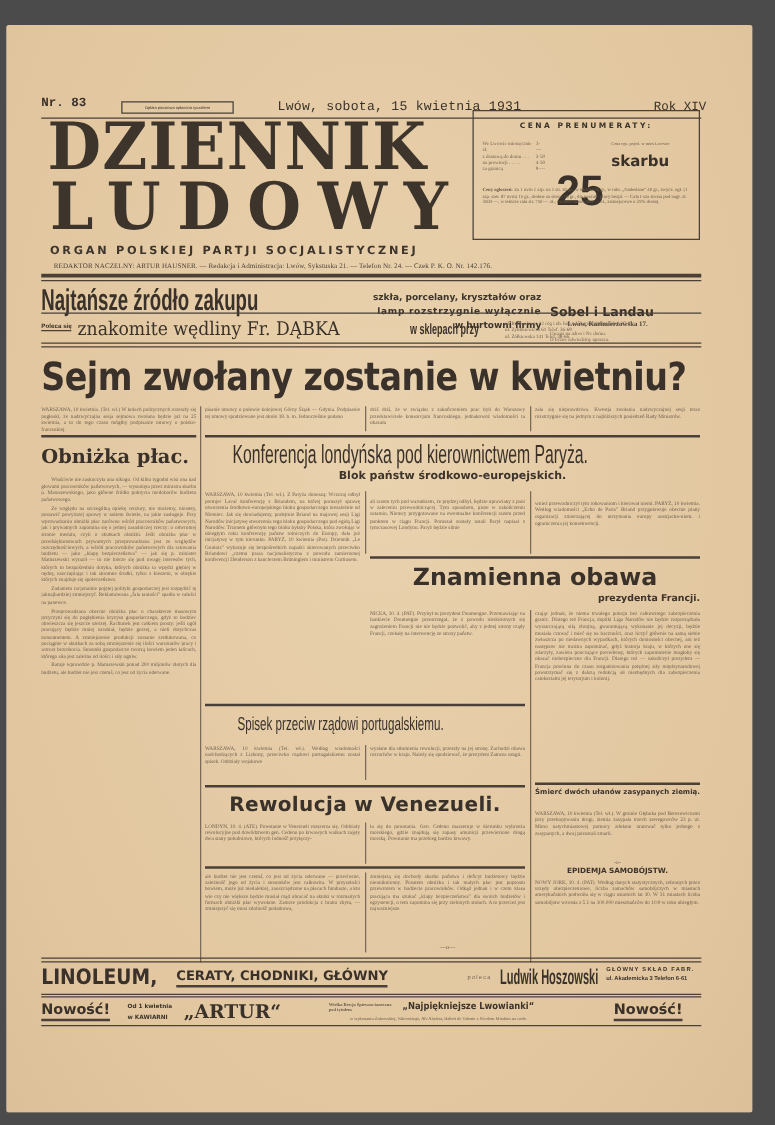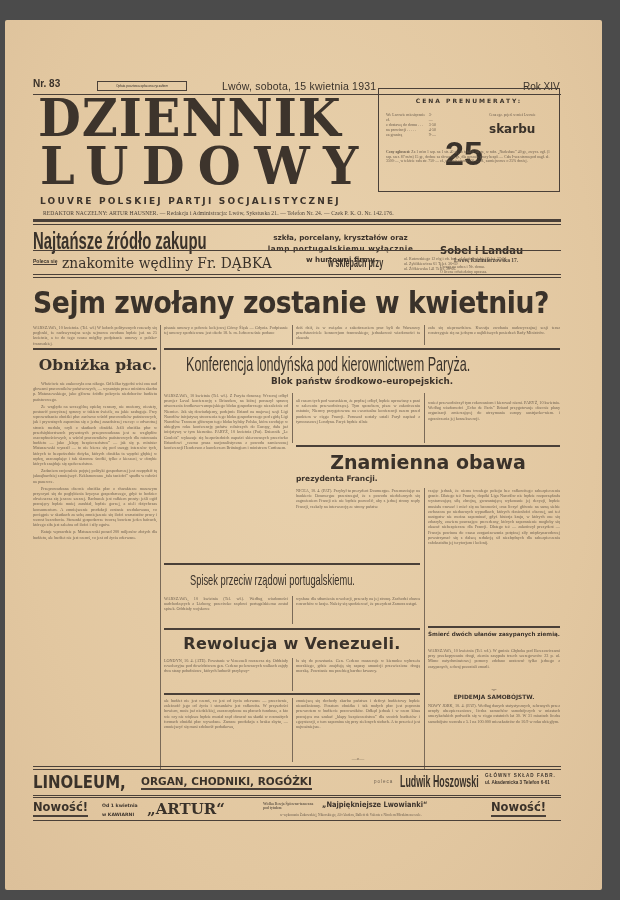--- a/index.html
+++ b/index.html
@@ -1,41 +1,41 @@
 <!DOCTYPE html>
 <html><head>
 <meta charset="utf-8">
 <style>
   html,body{margin:0;padding:0;}
   body{width:620px;height:900px;background:#4b4b4b;position:relative;overflow:hidden;font-family:"Liberation Serif",serif;color:#3a322a;}
   .paper{position:absolute;left:5px;top:20px;width:597px;height:870px;background:#e6cca7;
     background-image:radial-gradient(ellipse at 50% 40%,#e9d2ae 0%,#e2c7a0 70%,#dcc09a 100%);border-radius:2px;}
   .abs{position:absolute;}
   .rule{position:absolute;background:#4a4038;}
-  .topline{font-family:Liberation Sans, sans-serif;font-size:10px;color:#3a322a;}
+  .topline{font-family:Liberation Mono, monospace;font-size:10px;color:#3a322a;}
   .tiny{font-size:4px;line-height:5px;color:#6a5c4c;}
   .col{position:absolute;font-size:4.2px;line-height:5.2px;color:#6d5f4f;text-align:justify;overflow:hidden;}
   .col p{margin:0 0 2px 0;text-indent:8px;}
   .vr{position:absolute;width:1px;background:#7a6a58;}
   .cond{font-family:"Liberation Sans Narrow","Liberation Sans",sans-serif;transform-origin:left top;}
 </style>
 </head>
 <body>
 
 <div class="paper"></div>
 
 <div class="abs topline" style="left:33px;top:78px;font-weight:bold;">Nr. 83</div>
 <div class="abs" style="left:97px;top:81px;width:88px;height:8px;border:1px solid #4a4038;font-family:'Liberation Sans',sans-serif;font-size:3.2px;line-height:8px;text-align:center;overflow:hidden;white-space:nowrap;">Opłata pocztowa opłacona ryczałtem</div>
 <div class="abs topline" style="left:222px;top:80px;font-size:10.5px;letter-spacing:0.2px;">Lwów, sobota, 15 kwietnia 1931</div>
 <div class="abs topline" style="left:523px;top:81px;font-size:10px;">Rok XIV</div>
 <div class="rule" style="left:33px;top:94px;width:528px;height:1px;"></div>
 
 <div class="abs" style="left:38px;top:94px;font-family:'DejaVu Serif',serif;font-weight:bold;font-size:52px;line-height:48px;letter-spacing:1px;color:#3d342c;transform:scaleX(0.95);transform-origin:left top;">DZIENNIK</div>
 <div class="abs" style="left:40px;top:142px;font-family:'DejaVu Serif',serif;font-weight:bold;font-size:52px;line-height:48px;letter-spacing:14px;color:#3d342c;transform:scaleX(0.95);transform-origin:left top;">LUDOWY</div>
-<div class="abs" style="left:40px;top:196px;font-family:'DejaVu Sans',sans-serif;font-weight:bold;font-size:9px;letter-spacing:2.2px;color:#3d342c;white-space:nowrap;">LOUVRE POLSKIEJ PARTJI SOCJALISTYCZNEJ</div>
+<div class="abs" style="left:40px;top:196px;font-family:'DejaVu Sans',sans-serif;font-weight:bold;font-size:9px;letter-spacing:2.2px;color:#3d342c;white-space:nowrap;">ORGAN POLSKIEJ PARTJI SOCJALISTYCZNEJ</div>
 <div class="abs" style="left:43px;top:210px;font-size:5.6px;white-space:nowrap;color:#4a4038;letter-spacing:0.1px;">REDAKTOR NACZELNY: ARTUR HAUSNER. — Redakcja i Administracja: Lwów, Sykstuska 21. — Telefon Nr. 24. — Czek P. K. O. Nr. 142.176.</div>
 
 <div class="abs" style="left:378px;top:88px;width:180px;height:102px;border:1px solid #4a4038;">
   <div class="abs" style="left:0;top:8px;width:180px;text-align:center;font-family:'DejaVu Sans',sans-serif;font-weight:bold;font-size:6px;letter-spacing:2px;">CENA PRENUMERATY:</div>
   <div class="abs tiny" style="left:7px;top:23px;width:50px;">
     <div style="display:flex;justify-content:space-between;">
         <span>We Lwowie miesięcznie zł.</span>
         <span>3·—</span>
       </div>
     <div style="display:flex;justify-content:space-between;">
@@ -58,23 +58,23 @@
     <b>Ceny ogłoszeń:</b> <span>Za 1 m/m 1 szp. na 1 str. 40 gr., w tekście 50 gr., w rubr. „Nadesłane” 40 gr., zwycz. ogł. (1 szp. szer. 87 m/m) 15 gr., drobne za słowo 10 gr., dla poszuk. pracy bezpł. — Cała I-sza strona pod nagł. zł. 3500·—, w tekście cała str. 750·— zł., ostatnia strona 500·— zł., zamiejscowe o 25% drożej.</span>
   </div>
 </div>
 
 <div class="rule" style="left:33px;top:219px;width:528px;height:3px;"></div>
 <div class="rule" style="left:33px;top:224px;width:528px;height:1px;"></div>
 
 <div class="abs" style="left:33px;top:205px;height:48px;">
   <div class="abs cond" style="left:0;top:22px;font-weight:bold;font-size:24px;line-height:28px;white-space:nowrap;transform:scaleX(0.62);color:#3a322a;">Najtańsze źródło zakupu</div>
 </div>
-<div class="abs" style="left:248px;top:232px;width:185px;text-align:center;font-family:'DejaVu Sans',sans-serif;font-weight:bold;font-size:7.2px;line-height:11px;color:#3d342c;">
+<div class="abs" style="left:248px;top:232px;width:185px;text-align:right;font-family:'DejaVu Sans',sans-serif;font-weight:bold;font-size:7.2px;line-height:11px;color:#3d342c;">
   <div>szkła, porcelany, kryształów oraz</div>
-  <div style="letter-spacing:0.6px;">lamp portugalskiemu wyłącznie</div>
+  <div style="letter-spacing:0.6px;">lamp rozstrzygnie wyłącznie</div>
   <div>w hurtowni firmy</div>
 </div>
 <div class="abs" style="left:440px;top:245px;width:130px;">
   <div style="font-family:'DejaVu Sans',sans-serif;font-weight:bold;font-size:10px;white-space:nowrap;">Sobel i Landau</div>
   <div class="tiny" style="font-size:5.5px;line-height:8px;margin-left:14px;font-weight:bold;color:#4a4038;">Lwów, Kazimierzowska 17.</div>
   <div class="tiny" style="margin-left:0px;">Uwaga na adres i Nr. domu.</div>
   <div class="tiny" style="margin-left:0px;">O liczne odwiedziny uprasza.</div>
 </div>
 <div class="rule" style="left:33px;top:250px;width:528px;height:1px;"></div>
 
@@ -95,40 +95,40 @@
 <div class="vr" style="left:160px;top:325px;height:445px;"></div>
 <div class="col" style="left:164px;top:325px;width:124px;height:22px;">pisanie umowy o połowie kolejowej Górny Śląsk — Gdynia. Podpisanie tej umowy spodziewane jest około 18. b. m. Jednocześnie podano</div>
 <div class="vr" style="left:292px;top:325px;height:20px;"></div>
 <div class="col" style="left:296px;top:325px;width:124px;height:22px;">dziś dziś, że w związku z zakończeniem prac byli do Warszawy przedstawiciele konsorcjum francuskiego, jednakowoż wiadomości ta okazała</div>
 <div class="vr" style="left:424px;top:325px;height:20px;"></div>
 <div class="col" style="left:428px;top:325px;width:132px;height:22px;">zała się nieprawdziwa. Kwestja zwołania nadzwyczajnej sesji teraz rozstrzygnie się na jednym z najbliższych posiedzeń Rady Ministrów.</div>
 
 <div class="rule" style="left:33px;top:348px;width:124px;height:1.5px;"></div>
 <div class="rule" style="left:164px;top:348px;width:396px;height:1.5px;"></div>
 
-<div class="abs" style="left:33px;top:355px;width:124px;text-align:right;font-family:'DejaVu Serif',serif;font-weight:bold;font-size:15.5px;line-height:20px;color:#3a322a;">Obniżka płac.</div>
+<div class="abs" style="left:33px;top:355px;width:124px;text-align:left;font-family:'DejaVu Serif',serif;font-weight:bold;font-size:15.5px;line-height:20px;color:#3a322a;">Obniżka płac.</div>
 <div class="col" style="left:33px;top:381px;width:124px;height:374px;">
   <p>Właściwie nie zaskoczyła ona nikogo. Od kilku tygodni wisi ona nad głowami pracowników państwowych, — wysunięta przez ministra skarbu p. Matuszewskiego, jako główne źródło pokrycia niedoborów budżetu państwowego.</p>
   <p>Ze względu na szczególną opiekę cenzury, nie możemy, niestety, postawić powyższej sprawy w takiem świetle, na jakie zasługuje. Przy wprowadzaniu obniżki płac zarówno wśród pracowników państwowych, jak i prywatnych zapomina się o jednej zasadniczej rzeczy: o odwrotnej stronie medalu, czyli o skutkach obniżki. Jeśli obniżka płac w przedsiębiorstwach prywatnych przeprowadzana jest ze względów oszczędnościowych, a wśród pracowników państwowych dla ratowania budżetu — jako „klapę bezpieczeństwa” — jak się p. minister Matuszewski wyraził — to nie bierze się pod uwagę interesów tych, których to bezpośrednio dotyka, których obniżka ta wpędzi głębiej w nędzę, uszczuplając i tak skromne środki, tylko z kieszeni, w obrębie których znajduje się społeczeństwo.</p>
   <p>Zadaniem racjonalnie pojętej polityki gospodarczej jest rozpędzić tę jaknajbardziej zmniejszyć. Reklamowana „fala taniości” spadła w całości na panewce.</p>
   <p>Przeprowadzana obecnie obniżka płac o charakterze masowym przyczyni się do pogłębienia kryzysu gospodarczego, gdyż to bodziec obwieszcza się jeszcze szerzej. Rachunek jest całkiem prosty: jeśli ogół pracujący będzie mniej zarabiał, będzie gorzej, a nieli dotychczas konsumentem. A zmniejszenie produkcji zostanie zredukowana, co pociągnie w skutkach za sobą zmniejszenie się ilości warsztatów pracy i wzrost bezrobocia. Stosunki gospodarcze tworzą bowiem jeden łańcuch, którego siła jest zależna od ilości i siły ogniw.</p>
   <p>Ratuje wprawdzie p. Matuszewski ponad 200 miljonów złotych dla budżetu, ale budżet nie jest czemś, co jest od życia oderwane.</p>
 </div>
 
 <div class="abs cond" style="left:186px;top:352px;font-size:21px;line-height:24px;white-space:nowrap;transform:scaleX(0.6);color:#3a322a;">Konferencja londyńska pod kierownictwem Paryża.</div>
 <div class="abs" style="left:164px;top:376px;width:396px;text-align:center;font-family:'DejaVu Sans',sans-serif;font-weight:bold;font-size:8.8px;color:#3d342c;">Blok państw środkowo-europejskich.</div>
 <div class="col" style="left:164px;top:393px;width:124px;height:163px;">WARSZAWA, 10 kwietnia (Tel. wł.). Z Paryża donoszą: Wczoraj odbył premjer Laval konferencję z Briandem, na której poruszył sprawę utworzenia środkowo-europejskiego bloku gospodarczego niezależnie od Niemiec. Jak się dowiadujemy, podejmie Briand na majowej sesji Ligi Narodów inicjatywę stworzenia tego bloku gospodarczego pod egidą Ligi Narodów. Trzonem głównym tego bloku byłaby Polska, która zwołując w ubiegłym roku konferencję państw rolniczych do Europy, dała już inicjatywę w tym kierunku. PARYŻ, 10 kwietnia (Pat). Dziennik „Le Goulois” wykazuje się bezpośrednich napaści skierowanych przeciwko Briandowi „czemu prasa nacjonalistyczna z powodu zamierzonej konferencji Henderson z kanclerzem Brüningiem i ministrem Curtiusem.</div>
 <div class="vr" style="left:292px;top:393px;height:50px;"></div>
 <div class="col" style="left:296px;top:398px;width:124px;height:44px;">ali razem tych pod warunkiem, że prędzej odbył, będzie uprawiany z pani w zaleceniu przewodniczącej. Tym sposobem, pisze w zakończeniu ostatnio, Niemcy przygotowane na ewentualne konferencji razem przed punktem w ciągu Francji. Poruszał zostały ustali Parył napisał z tymczasowej Londynu. Paryż będzie silnie</div>
 <div class="vr" style="left:424px;top:393px;height:50px;"></div>
 <div class="col" style="left:428px;top:400px;width:132px;height:44px;">wnież przewodniczył tym rokowaniom i kierował niemi. PARYŻ, 10 kwietnia. Według wiadomości „Echo de Paris” Briand przygotowuje obecnie plany organizacji zmierzającej do utrzymania europy austrjacko-niem. i ograniczenia jej konsekwencji.</div>
 <div class="rule" style="left:296px;top:445px;width:264px;height:1.5px;"></div>
 
 <div class="abs" style="left:296px;top:450px;width:264px;text-align:center;font-family:'DejaVu Sans',sans-serif;font-weight:bold;font-size:19px;line-height:24px;color:#3a322a;">Znamienna obawa</div>
-<div class="abs" style="left:296px;top:474px;width:264px;text-align:left;font-family:'DejaVu Sans',sans-serif;font-weight:bold;font-size:7.5px;color:#3d342c;">prezydenta Francji.</div>
+<div class="abs" style="left:296px;top:474px;width:264px;text-align:right;font-family:'DejaVu Sans',sans-serif;font-weight:bold;font-size:7.5px;color:#3d342c;">prezydenta Francji.</div>
 <div class="col" style="left:296px;top:488px;width:124px;height:72px;">NICEA, 10. 4. (PAT). Przybył tu prezydent Doumergue. Przemawiając na bankiecie Doumergue przestrzegał, że z powodu niedoleznych się zagrożeniem Francji nie nie będzie pozwolić, aby z jednej strony rządy Francji, czekały na interwencję ze strony państw.</div>
 <div class="vr" style="left:424px;top:488px;height:282px;"></div>
 <div class="col" style="left:428px;top:488px;width:132px;height:136px;">czając jednak, że niema trwałego pokoju bez całkowitego zabezpieczenia granic. Dlatego też Francja, dopóki Liga Narodów nie będzie rozporządzała wystarczającą siłą zbrojną, gwarantującą wykonanie jej decyzji, będzie musiała czuwać i mieć się na baczności, oraz liczyć głównie na samą siebie zwłaszcza po niedawnych wypadkach, których doniosłości obecnej, ani też następstw nie można zapominać, gdyż historja kraju, w których one się zdarzyły, zawiera pouczające precedensy, których zapomnienie mogłoby się okazać niebezpieczne dla Francji. Dlatego też — zakończył prezydent — Francja powinna do czasu zorganizowania potężnej siły międzynarodowej powstrzymać się z dalszą redukcją sił niezbędnych dla zabezpieczenia całokształtu jej terytorjum i kolonij.</div>
 
 <div class="rule" style="left:164px;top:563px;width:256px;height:1.5px;"></div>
 
 <div class="abs cond" style="left:190px;top:571px;font-size:15px;line-height:18px;white-space:nowrap;transform:scaleX(0.62);color:#3a322a;">Spisek przeciw rządowi portugalskiemu.</div>
 <div class="col" style="left:164px;top:596px;width:124px;height:28px;">WARSZAWA, 10 kwietnia (Tel. wł.). Według wiadomości nadchodzących z Lizbony, przeciwko rządowi portugalskiemu został spisek. Oddziały wojskowe</div>
 <div class="vr" style="left:292px;top:596px;height:28px;"></div>
 <div class="col" style="left:296px;top:596px;width:124px;height:28px;">wysłane dla stłumienia rewolucji, przeszły na jej stronę. Zachodzi obawa rozruchów w kraju. Należy się spodziewać, że prezydent Zamora ustąpi.</div>
@@ -150,21 +150,21 @@
 <div class="col" style="left:428px;top:648px;width:132px;height:37px;">WARSZAWA, 10 kwietnia (Tel. wł.). W gminie Głęboka pod Berezowiczami przy przekopywaniu drogi, ziemia zasypała trzech szeregowców 23 p. ul. Mimo natychmiastowej pomocy zdołano uratować tylko jednego z zasypanych, a dwaj pozostali zmarli.</div>
 <div class="abs" style="left:428px;top:687px;width:132px;text-align:center;font-size:4.5px;color:#6d5f4f;">-o-</div>
 
 <div class="abs" style="left:428px;top:694px;width:132px;text-align:center;font-family:'DejaVu Sans',sans-serif;font-weight:bold;font-size:5.8px;color:#3d342c;">EPIDEMJA SAMOBÓJSTW.</div>
 <div class="col" style="left:428px;top:703px;width:132px;height:58px;">NOWY JORK, 10. 4. (PAT). Według danych statystycznych, zebranych przez urzędy ubezpieczeniowe, liczba zamachów samobójczych w miastach amerykańskich podwoiła się w ciągu ostatnich lat 30. W 31 miastach liczba samobójstw wzrosła z 5.1 na 100.000 mieszkańców do 10.9 w roku ubiegłym.</div>
 
 <div class="rule" style="left:33px;top:766px;width:528px;height:1px;"></div>
 <div class="rule" style="left:33px;top:769px;width:528px;height:1px;"></div>
 
 <div class="abs" style="left:33px;top:771px;font-family:'DejaVu Sans',sans-serif;font-weight:bold;font-size:17px;line-height:22px;color:#3a322a;transform:scaleX(0.88);transform-origin:left top;">LINOLEUM,</div>
-<div class="abs" style="left:141px;top:774px;font-family:'DejaVu Sans',sans-serif;font-weight:bold;font-size:10.5px;line-height:14px;white-space:nowrap;color:#3a322a;border-bottom:2px solid #4a4038;">ORGAN, CHODNIKI, ROGÓŻKI</div>
+<div class="abs" style="left:141px;top:774px;font-family:'DejaVu Sans',sans-serif;font-weight:bold;font-size:10.5px;line-height:14px;white-space:nowrap;color:#3a322a;border-bottom:2px solid #4a4038;">CERATY, CHODNIKI, GŁÓWNY</div>
 <div class="abs" style="left:374px;top:779px;font-family:'Liberation Sans',sans-serif;font-size:4.5px;letter-spacing:1px;color:#6d5f4f;">poleca</div>
 <div class="abs cond" style="left:400px;top:772px;font-weight:bold;font-size:17px;line-height:20px;white-space:nowrap;transform:scaleX(0.52);">Ludwik Hoszowski</div>
 <div class="abs" style="left:485px;top:773px;width:78px;font-family:'Liberation Sans',sans-serif;font-weight:bold;font-size:4.6px;line-height:6.5px;color:#3d342c;white-space:nowrap;">
   <div style="letter-spacing:1px;">GŁÓWNY SKŁAD FABR.</div>
   <div>ul. Akademicka 3 Telefon 6-61</div>
 </div>
 
 <div class="rule" style="left:33px;top:795px;width:528px;height:1px;"></div>
 <div class="rule" style="left:33px;top:797px;width:528px;height:1px;"></div>
 

